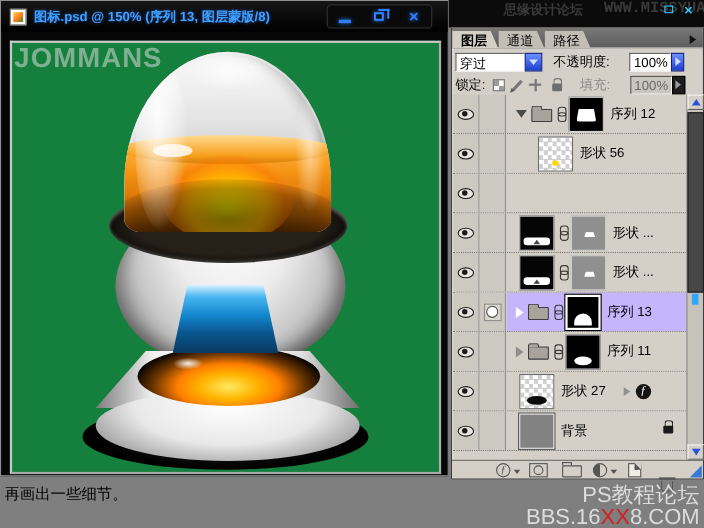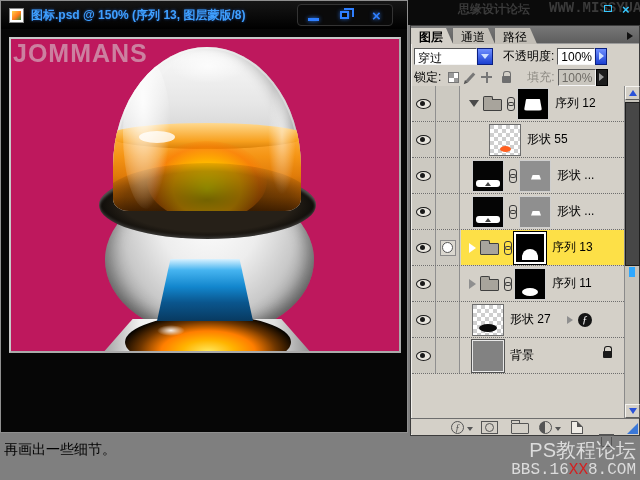--- a/index.html
+++ b/index.html
@@ -19,21 +19,21 @@
                text-shadow:0 0 3px rgba(40,120,255,.6); }
   .winctrls { position:absolute; right:14px; top:3px; width:96px; height:22px; background:#0a0a0a;
               border:1px solid #333; border-radius:4px; display:flex; align-items:center; justify-content:space-around; }
   .wbtn { width:24px; height:18px; display:flex; align-items:center; justify-content:center; }
   .g-min { width:11px; height:3px; background:#2f7fff; margin-top:8px; box-shadow:0 0 4px #2f7fff; }
   .g-res { width:9px; height:8px; border:2px solid #2f7fff; position:relative; box-shadow:0 0 4px rgba(47,127,255,.7); }
   .g-res::before { content:""; position:absolute; left:2px; top:-5px; width:8px; height:7px;
                    border:2px solid #2f7fff; border-left:none; border-bottom:none; }
   .g-close { font-size:15px; font-weight:bold; color:#2f7fff; text-shadow:0 0 4px #2f7fff; line-height:1; }
 
-  .canvas { position:absolute; left:8px; top:36px; width:392px; height:316px; background:#be185d;
+  .canvas { position:absolute; left:8px; top:36px; width:392px; height:394px; background:#15803d;
             border:2px solid #c8c8c8; border-right-color:#aaa; border-bottom-color:#aaa; overflow:hidden; }
   .jommans { position:absolute; left:2px; top:0px; font-size:25px; font-weight:bold; letter-spacing:1px;
              color:rgba(215,215,215,.55); }
 
   
   .art { position:absolute; }
   .a-bowl { left:94px; top:145px; width:209px; height:152px; border-radius:50%;
             background:radial-gradient(ellipse at 50% 18%, #ffffff 0%, #ededed 35%, #c9c9c9 60%, #8f8f8f 85%, #6a6a6a 100%);
             box-shadow:inset 8px -6px 14px rgba(0,0,0,.25), inset -8px -6px 14px rgba(0,0,0,.3); }
   .a-bowlring { left:88px; top:132px; width:217px; height:68px; border-radius:50%;
@@ -99,21 +99,21 @@
 
   .blendrow { position:absolute; left:0; top:18px; right:0; height:24px; display:flex; align-items:center; }
   .combo { margin-left:3px; width:63px; height:17px; background:#fff; border:1px solid;
            border-color:#5a5a5a #f5f5f5 #f5f5f5 #5a5a5a; font-size:12px; padding:1px 0 0 3px; color:#000; }
   .bluebtn { width:16px; height:17px; background:linear-gradient(180deg,#6f8fff,#1a3fd0);
              border:1px solid #0a1f80; display:flex; align-items:center; justify-content:center; flex:none; }
   .bluebtn .dn { width:0; height:0; border-left:4px solid transparent; border-right:4px solid transparent; border-top:5px solid #cfe0ff; }
   .bluebtn.slim { width:12px; }
   .bluebtn .rt { width:0; height:0; border-top:4px solid transparent; border-bottom:4px solid transparent; border-left:5px solid #cfe0ff; }
   .lbl { font-size:12px; color:#000; margin-left:10px; }
-  .valbox { margin-left:3px; width:38px; height:17px; background:#fff; border:1px solid;
+  .valbox { margin-left:18px; width:38px; height:17px; background:#fff; border:1px solid;
             border-color:#5a5a5a #f5f5f5 #f5f5f5 #5a5a5a; font-size:12px; padding:1px 0 0 3px; color:#000; }
   .lockrow { position:absolute; left:0; top:42px; right:0; height:18px; display:flex; align-items:center; }
   .lockrow .lbl { margin-left:3px; }
   .lbl.dis { color:#8d8a83;margin-left:16px; }
   .valbox.dis { background:#c9c6be; color:#6e6b65; }
   .darkbtn { width:12px; height:17px; background:#1c1c1c; border:1px solid #000;
              display:flex; align-items:center; justify-content:center; flex:none; }
   .darkbtn .rt { width:0; height:0; border-top:4px solid transparent; border-bottom:4px solid transparent; border-left:5px solid #9a9a9a; }
   .lockicon { margin-left:7px; position:relative; flex:none; }
   .ic-checker { width:11px; height:11px; border:1px solid #777;
@@ -128,21 +128,21 @@
   .ic-lock::before { content:""; position:absolute; top:-5px; left:1px; width:6px; height:5px;
                      border:1.5px solid #6e6e6e; border-bottom:none; border-radius:3px 3px 0 0; }
 
   
   .layerlist { position:absolute; left:1px; top:60px; width:212px; height:332px; background:#d4d0c8; overflow:hidden; }
   .lrow { position:relative; height:36px; border-bottom:1px dotted #6e6e6e; }
   .lc { position:absolute; top:0; bottom:0; width:24px; background:#ccc9c1; border-right:1px solid #8f8f8f;
         display:flex; align-items:center; justify-content:center; }
   .lc1 { left:0; } .lc2 { left:24px; }
   .lct { position:absolute; left:49px; right:0; top:0; bottom:0; display:flex; align-items:center; background:#d4d0c8; }
-  .lrow.sel .lct { background:#fde047; }
+  .lrow.sel .lct { background:#c4b5fd; }
   .eye { width:15px; height:10px; border:1.5px solid #1a1a1a; border-radius:50%; position:relative; background:#e8e5de; }
   .eye::after { content:""; position:absolute; left:3.2px; top:1px; width:5px; height:5px; border-radius:50%; background:#1a1a1a; }
   .maskdot { width:16px; height:16px; background:#dad7cf; border:1px solid #8a8a8a; display:flex; align-items:center; justify-content:center; }
   .maskdot::after { content:""; width:9px; height:9px; border-radius:50%; background:#fff; border:1px solid #555; }
   .tri-dn { width:0; height:0; border-left:5px solid transparent; border-right:5px solid transparent;
             border-top:7px solid #4a4a4a; margin-left:8px; flex:none; }
   .tri-rt { width:0; height:0; border-top:5px solid transparent; border-bottom:5px solid transparent;
             border-left:7px solid #8f8f8f; margin-left:8px; flex:none; }
   .tri-rt.white { border-left-color:#fff; }
   .folder { width:19px; height:12px; background:#a8a49c; border:1px solid #3f3f3f; border-radius:1px;
@@ -209,21 +209,21 @@
   .f-new { left:160px; width:12px; height:13px; border:1.5px solid #555; background:#efece6; }
   .f-new::after { content:""; position:absolute; right:-1px; top:-1px; border:3px solid #d4d0c8; border-left-color:#555; border-bottom-color:#555; }
   .f-trash { left:190px; width:11px; height:10px; border:1.5px solid #555; border-top:none; border-radius:0 0 2px 2px; margin-top:3px; position:relative; }
   .f-trash::before { content:""; position:absolute; top:-3px; left:-3px; width:15px; height:2px; background:#555; }
   .f-grip { left:auto; right:1px; top:4px; width:0; height:0; border-left:11px solid transparent; border-bottom:11px solid #3a78d8; }
 
   
   .statusline { position:absolute; left:4px; top:441px; font-size:14px; color:#000000;font-family:Liberation Serif, serif; }
   .bbs { position:absolute; right:4px; bottom:1px; text-align:right; color:#dcdcdc;margin-top:22px; }
   .bbs .l1 { font-size:20px; line-height:21px; }
-  .bbs .l2 { font-size:16px; line-height:18px; font-family:Liberation Mono, monospace; }
+  .bbs .l2 { font-size:20px; line-height:18px; font-family:Liberation Sans, sans-serif; }
   .bbs .red { color:#d42020; }
 </style>
 </head>
 <body>
 
 <div id="screen">
 
   <div class="docwin">
     <div class="titlebar">
       <div class="doc-icon"></div>
@@ -314,30 +314,36 @@
         <div class="lc lc2"></div>
         <div class="lct">
           <span class="tri-dn"></span>
           <span class="folder"></span>
           <span class="chain"></span>
           <span class="th th-mask m-seq12"></span>
           <span class="llab">序列 12</span>
         </div>
       </div>
 
-
-      <div class="lrow">
-        <div class="lc lc1">
-            <span class="eye"></span>
-          </div>
-        <div class="lc lc2"></div>
-        <div class="lct">
-          <span class="th th-checker c-orange" style="margin-left:28px"></span>
-          <span class="llab">形状 55</span>
-        </div>
+      <div class="lrow">
+        <div class="lc lc1">
+            <span class="eye"></span>
+          </div>
+        <div class="lc lc2"></div>
+        <div class="lct">
+          <span class="th th-checker c-yellow" style="margin-left:28px"></span>
+          <span class="llab">形状 56</span>
+        </div>
+      </div>
+
+      <div class="lrow">
+        <div class="lc lc1">
+            <span class="eye"></span>
+          </div>
+        <div class="lc lc2"></div>
       </div>
 
       <div class="lrow">
         <div class="lc lc1">
             <span class="eye"></span>
           </div>
         <div class="lc lc2"></div>
         <div class="lct">
           <span class="th th-band" style="margin-left:11px"></span>
           <span class="chain"></span>

